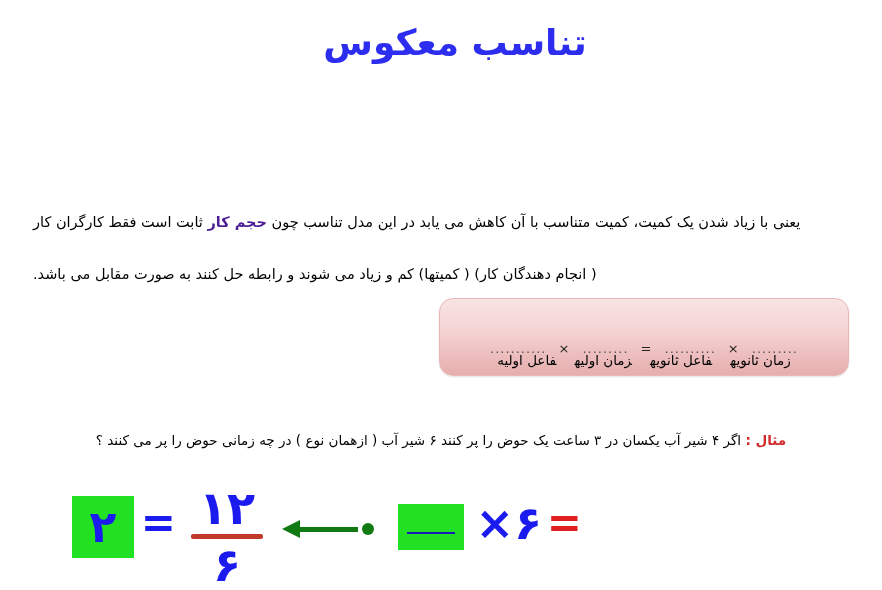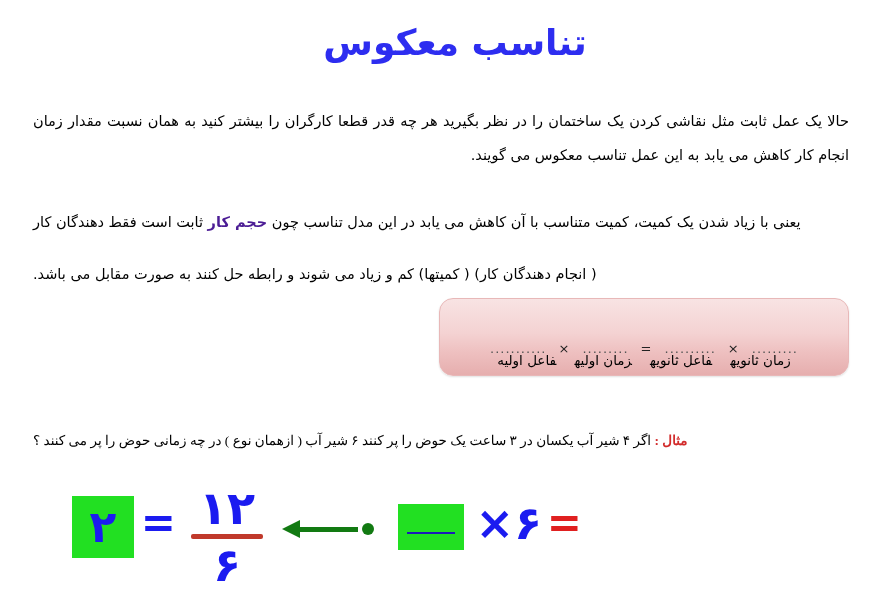--- a/index.html
+++ b/index.html
@@ -94,24 +94,23 @@
   .dots { color: #555; letter-spacing: 1px; }
   .op { color: #222; }
 
   
   .example {
     position: absolute;
     top: 432px;
     right: 33px;
     width: 816px;
     direction: rtl;
-    text-align: left;
+    text-align: center;
     font-size: 13.5px;
     color: #000;
-    font-family: Liberation Serif, serif;
   }
   .example .lead { color: #d22b2b; font-weight: bold; }
 
   
   .math-row {
     position: absolute;
     top: 478px;
     right: 0;
     left: 0;
     height: 105px;
@@ -212,24 +211,23 @@
     line-height: 62px;
   }
 </style>
 </head>
 <body>
 
 <div class="page">
 
   <div class="title">تناسب معکوس</div>
 
-  <div class="para p1">حالا یک عمل ثابت مثل نقاشی کردن یک ساختمان را در نظر بگیرید هر چه قدر قطعا کارگران را بیشتر کنید به همان نسبت مقدار زمان انجام کار کاهش می یابد به این عمل تناسب معکوس می گویند.</div>
 
   <div class="para p2">
-    <span>یعنی با زیاد شدن یک کمیت، کمیت متناسب با آن کاهش می یابد در این مدل تناسب چون </span><span class="green-bold">حجم کار</span><span> ثابت است فقط دهندگان کار</span>
+    <span>یعنی با زیاد شدن یک کمیت، کمیت متناسب با آن کاهش می یابد در این مدل تناسب چون </span><span class="green-bold">حجم کار</span><span> ثابت است فقط کارگران کار</span>
   </div>
 
   <div class="para p3">( انجام دهندگان کار) ( کمیتها) کم و زیاد می شوند و رابطه حل کنند به صورت مقابل می باشد.</div>
 
   <div class="formula-box">
     <div class="formula-head">
       <span>زمان ثانویه</span><span>فاعل ثانویه</span><span>زمان اولیه</span><span>فاعل اولیه</span>
     </div>
     <div class="formula-eq">
       <span class="dots">.........</span><span class="op">×</span><span class="dots">..........</span><span class="op">=</span><span class="dots">.........</span><span class="op">×</span><span class="dots">...........</span>

